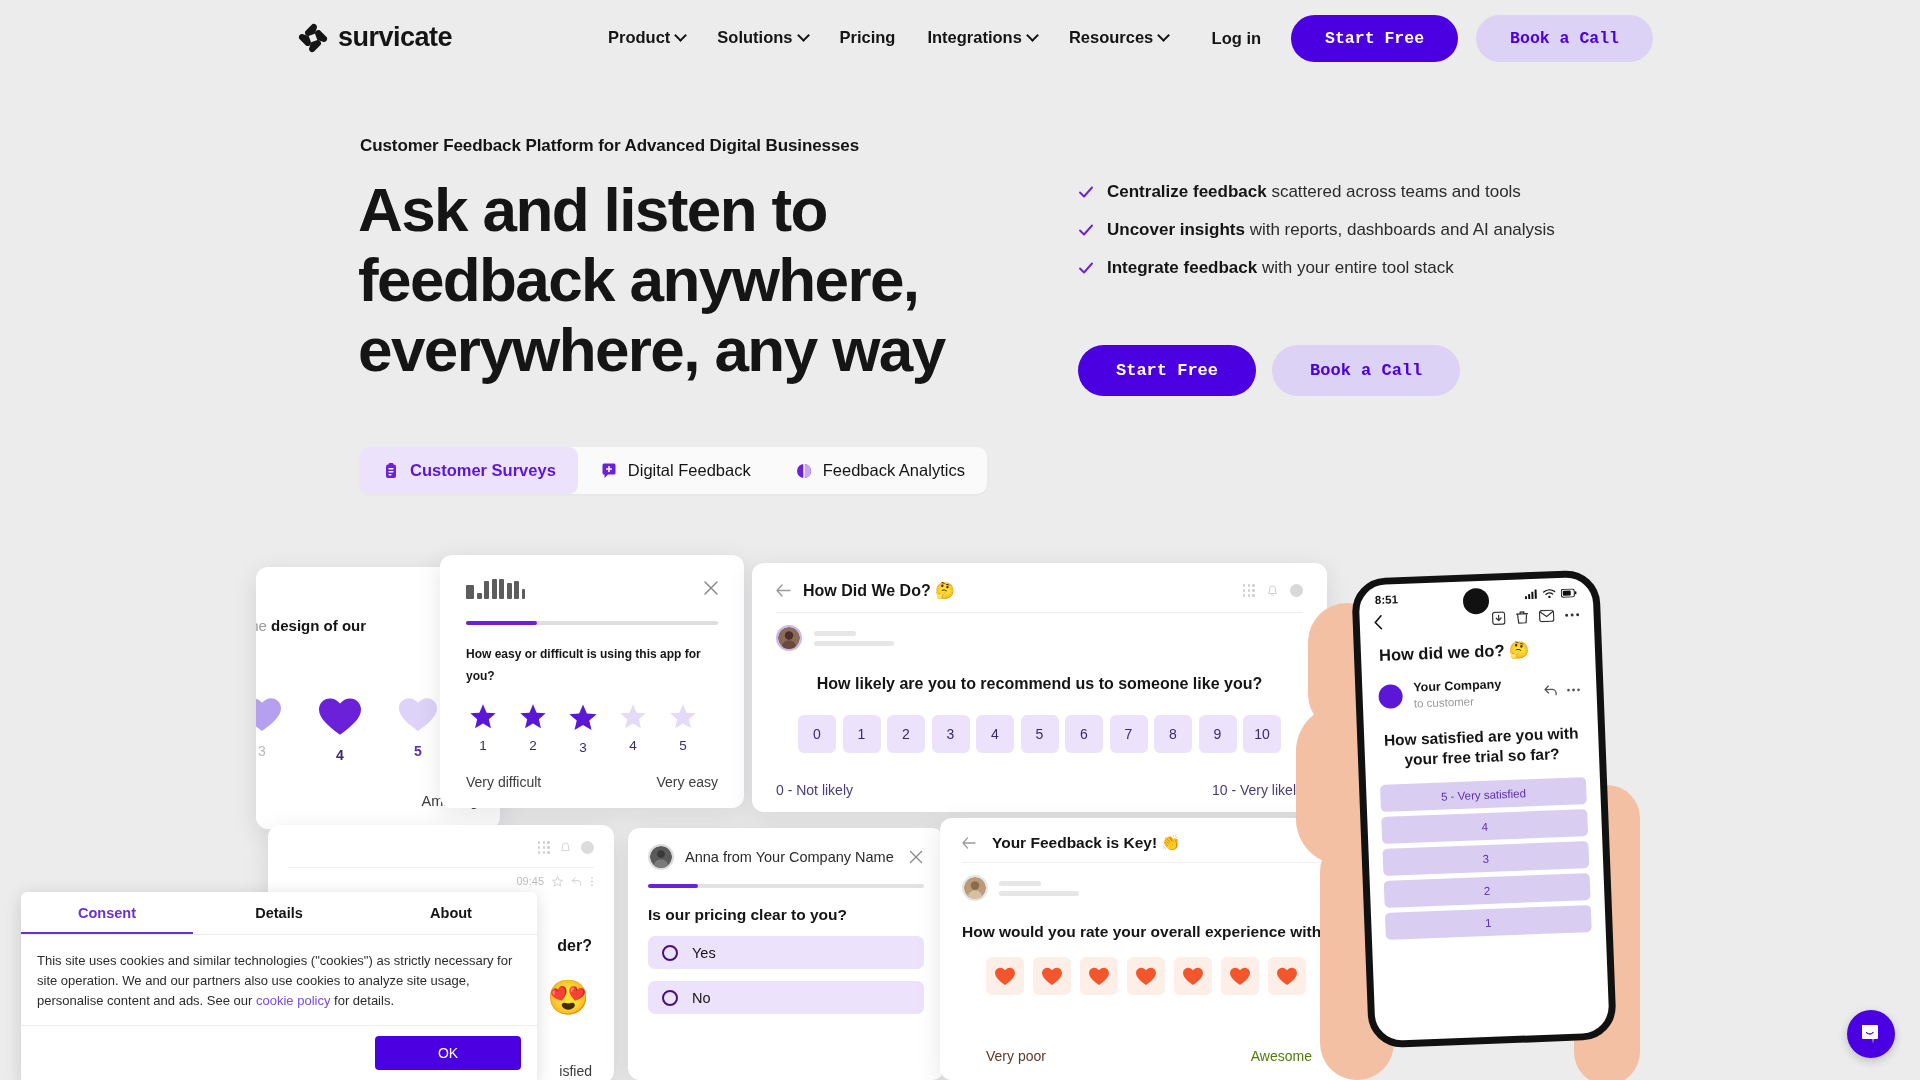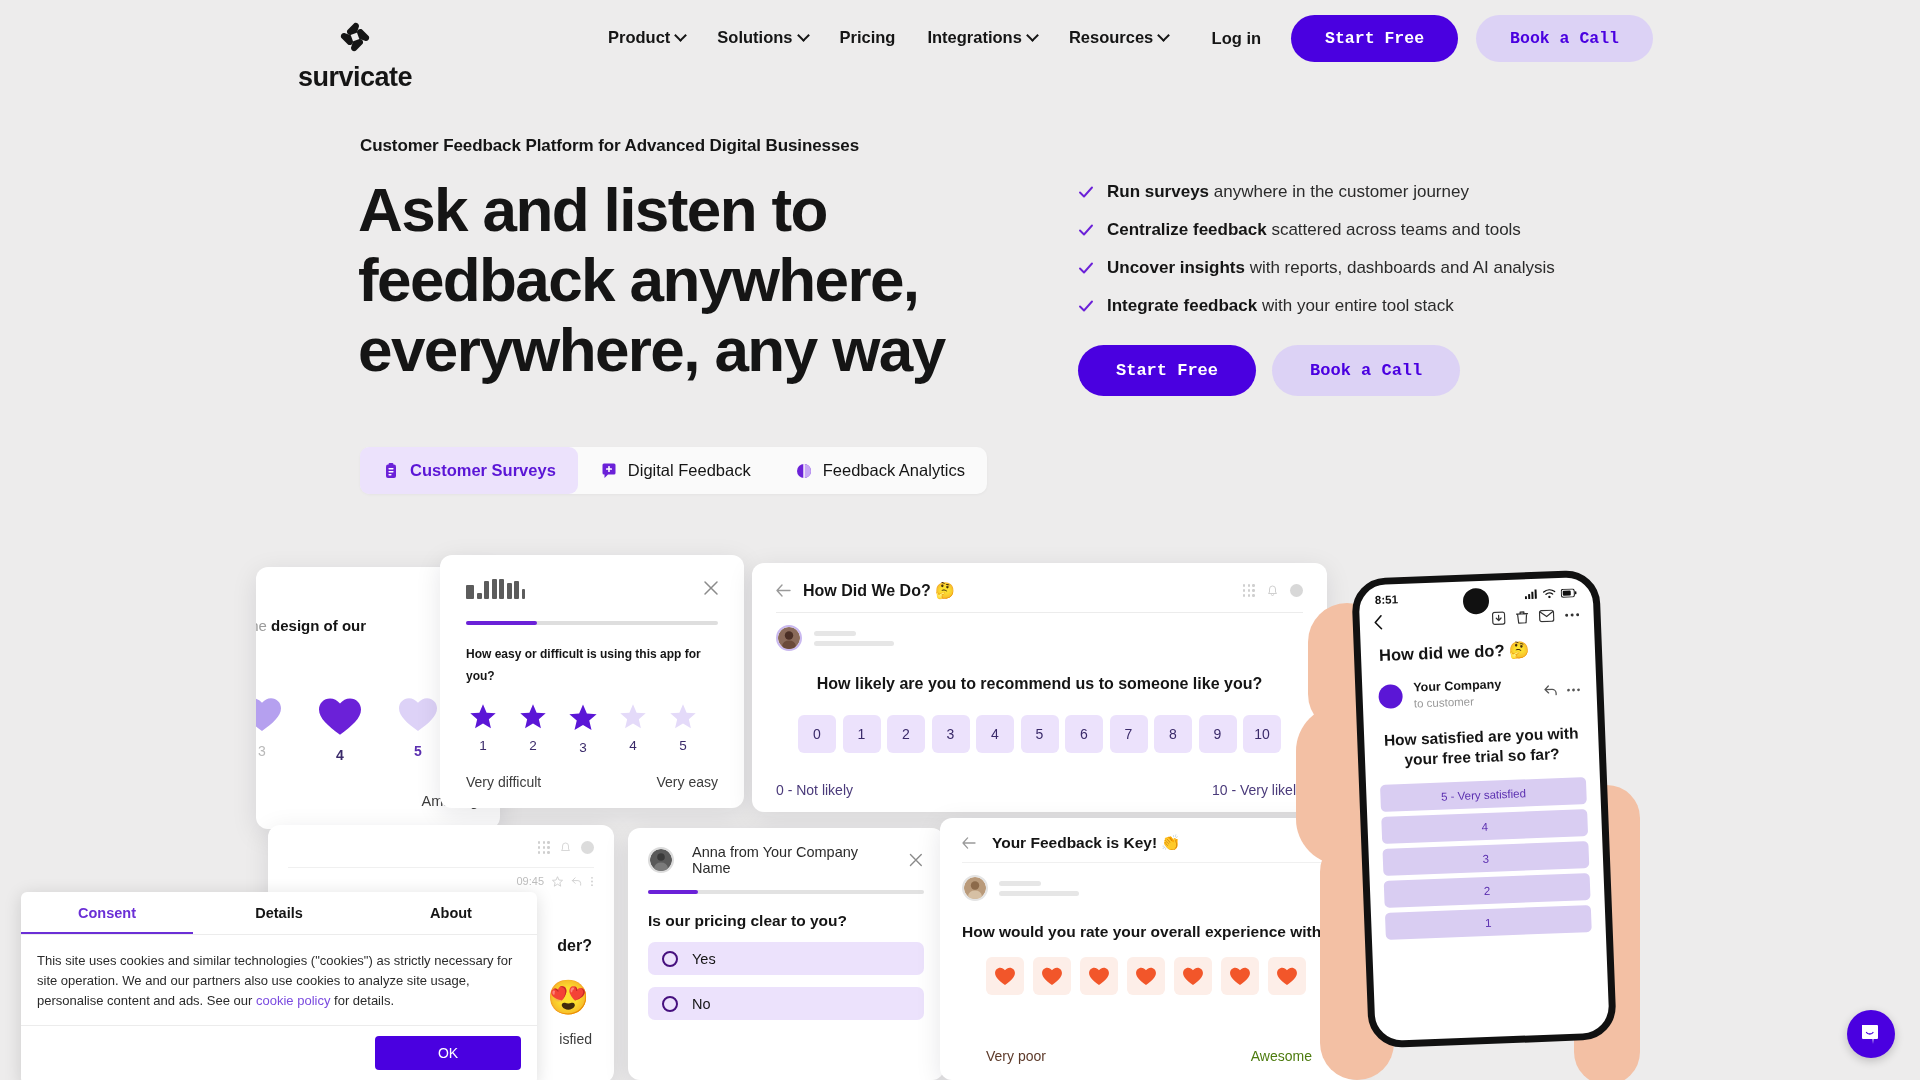--- a/index.html
+++ b/index.html
@@ -11,21 +11,21 @@
     position: relative;
   }
 
   
   .nav {
     position: absolute; top: 0; left: 0; width: 1920px; height: 80px;
     display: flex; align-items: center;
   }
   .logo-wrap {
     position: absolute; left: 298px; top: 22px;
-    display: flex; align-items: center; gap: 10px; flex-direction: column;
+    display: flex; align-items: center; gap: 10px;
   }
   .logo-mark { width: 30px; height: 30px; position: relative; }
   .logo-text { font-size: 27px; font-weight: 800; letter-spacing: -0.5px; color: #151515; }
 
   .nav-links {
     position: absolute; left: 608px; top: 28px;
     display: flex; align-items: flex-end; gap: 32px;
   }
   .nav-link {
     font-size: 16.5px; font-weight: 700; color: #151515;
@@ -147,26 +147,26 @@
   .card-c .lbl-l { position: absolute; left: 24px; bottom: 14px; font-size: 14px; color: #4a3a7a; }
   .card-c .lbl-r { position: absolute; right: 24px; bottom: 14px; font-size: 14px; color: #4a3a7a; }
 
   
   .card-d { left: 268px; top: 270px; width: 346px; height: 258px; }
   .card-d .hdr-icons { position: absolute; right: 20px; top: 16px; display: flex; align-items: center; gap: 10px; }
   .card-d .hr2 { position: absolute; left: 20px; right: 20px; top: 42px; height: 1px; background: #f0f0f0; }
   .card-d .meta { position: absolute; right: 20px; top: 50px; font-size: 11px; color: #bdbdbd; display: flex; gap: 8px; align-items: center; }
   .card-d .qtail { position: absolute; right: 22px; top: 112px; font-size: 16px; font-weight: 700; color: #151515; }
   .card-d .emoji-big { position: absolute; right: 24px; top: 152px; font-size: 34px; }
-  .card-d .sat { position: absolute; right: 22px; bottom: 36px; font-size: 14px; color: #3c3c3c; }
+  .card-d .sat { position: absolute; right: 22px; bottom: 4px; font-size: 14px; color: #3c3c3c; }
 
   
   .card-e { left: 628px; top: 828px; width: 316px; height: 252px; }
   .card-e .hdr { display: flex; align-items: center; gap: 11px; padding: 16px 20px 10px; }
-  .card-e .hdr .name { font-size: 14.5px; color: #2b2b2b; margin-left: 7px; }
+  .card-e .hdr .name { font-size: 14.5px; color: #2b2b2b; }
   .card-e .x-close { margin-left: auto; width: 16px; height: 16px; cursor: pointer; }
   .card-e .progress2 { margin: 4px 20px 0; height: 4px; background: #e2e2e2; border-radius: 2px; }
   .card-e .progress2 i { display: block; height: 100%; background: #6b21d8; border-radius: 2px; }
   .card-e .q { padding: 18px 20px 0; font-size: 15.5px; font-weight: 700; color: #151515; }
   .opt {
     margin: 12px 20px 0; height: 33px; background: #ece2fc; border-radius: 7px;
     display: flex; align-items: center; gap: 14px; padding-left: 14px; cursor: pointer;
   }
   .radio { width: 16px; height: 16px; border: 2px solid #46107e; border-radius: 50%; flex-shrink: 0; }
   .opt span { font-size: 14.5px; color: #151515; }
@@ -289,26 +289,20 @@
 </div>
 
 <div class="hero-eyebrow">Customer Feedback Platform for Advanced Digital Businesses</div>
 <h1 class="hero-title">Ask and listen to feedback anywhere, everywhere, any way</h1>
 
 <div class="checklist">
   <div class="check-item">
     <svg class="check-mark" viewBox="0 0 16 16">
         <path d="M2 8.5l4 4L14 3.5" stroke="#6b21d8" stroke-width="1.9" fill="none" stroke-linecap="round" stroke-linejoin="round"></path>
       </svg>
-    <div><b>Run surveys</b><span> anywhere in the customer journey</span></div>
-  </div>
-  <div class="check-item">
-    <svg class="check-mark" viewBox="0 0 16 16">
-        <path d="M2 8.5l4 4L14 3.5" stroke="#6b21d8" stroke-width="1.9" fill="none" stroke-linecap="round" stroke-linejoin="round"></path>
-      </svg>
     <div><b>Centralize feedback</b><span> scattered across teams and tools</span></div>
   </div>
   <div class="check-item">
     <svg class="check-mark" viewBox="0 0 16 16">
         <path d="M2 8.5l4 4L14 3.5" stroke="#6b21d8" stroke-width="1.9" fill="none" stroke-linecap="round" stroke-linejoin="round"></path>
       </svg>
     <div><b>Uncover insights</b><span> with reports, dashboards and AI analysis</span></div>
   </div>
   <div class="check-item">
     <svg class="check-mark" viewBox="0 0 16 16">

